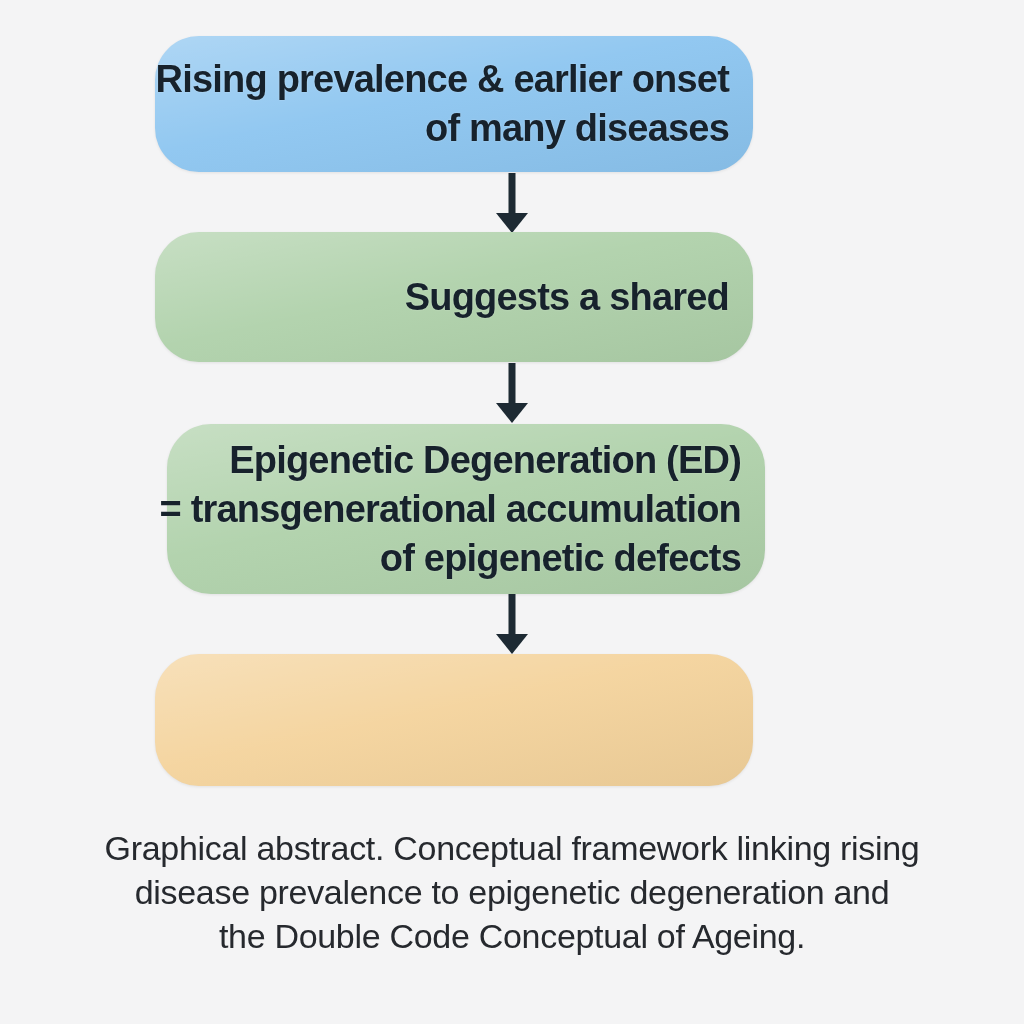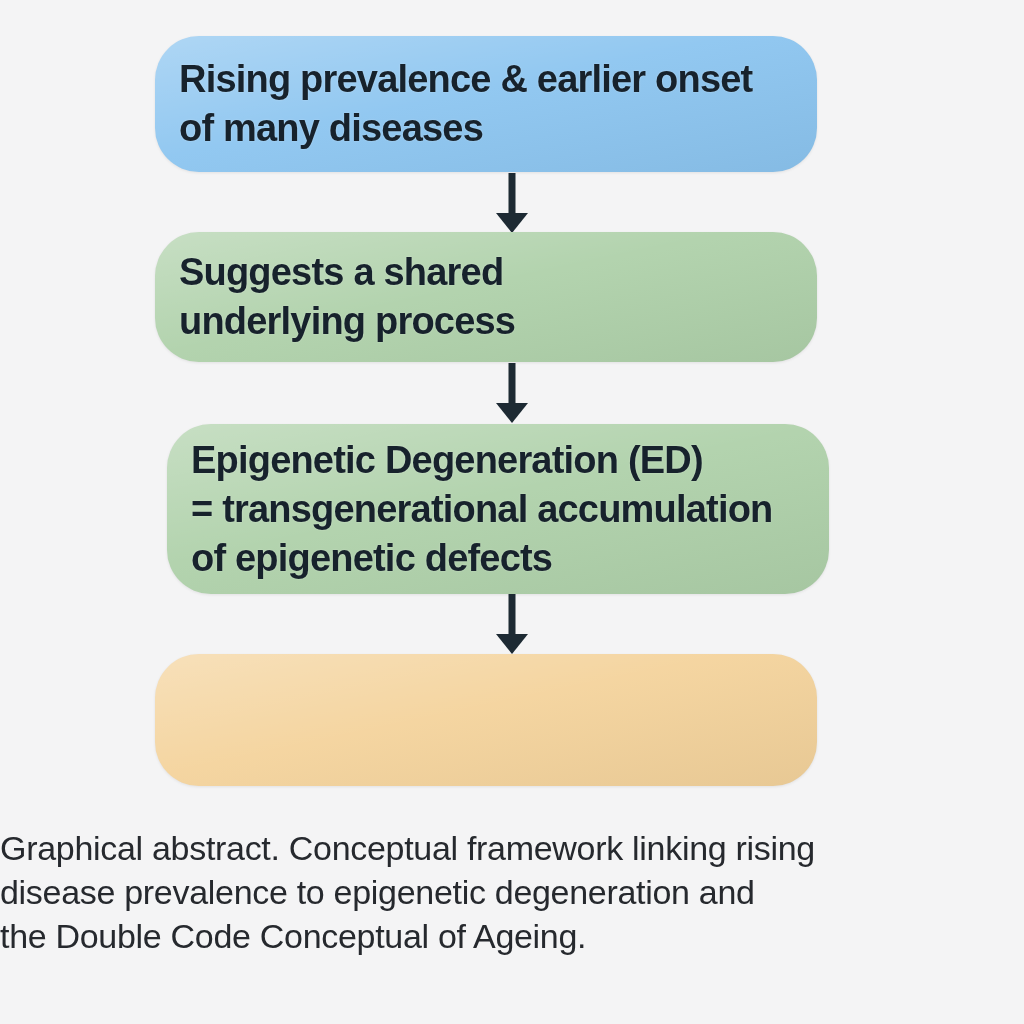--- a/index.html
+++ b/index.html
@@ -10,25 +10,25 @@
     position: relative;
     width: 1024px;
     height: 1024px;
     background: #f4f4f5;
     overflow: hidden;
     font-family: "Liberation Sans", sans-serif;
   }
   .flow-box {
     position: absolute;
     left: 155px;
-    width: 662px;
+    width: 598px;
     border-radius: 44px;
     display: flex;
     flex-direction: column;
-    align-items: flex-start;
+    align-items: flex-end;
     justify-content: center;
     box-sizing: border-box;
     padding: 8px 24px;
     
     background-image: linear-gradient(168deg, rgba(255,255,255,0.30) 0%, rgba(255,255,255,0.05) 45%, rgba(0,0,0,0.05) 100%);
     box-shadow: 0 1px 3px rgba(0,0,0,0.08);
   }
   .flow-box .line {
     font-size: 38px;
     font-weight: 700;
@@ -53,20 +53,21 @@
   }
   #arrow-1 { top: 173px; }
   #arrow-2 { top: 363px; }
   #arrow-3 { top: 594px; }
 
   .caption {
     position: absolute;
     left: 0;
     top: 826px;
     width: 1024px;
+    text-align: center;
   }
   .caption .cap-line {
     font-size: 34px;
     font-weight: 400;
     letter-spacing: -0.3px;
     line-height: 44px;
     color: #26292e;
     white-space: nowrap;
   }
 </style>
@@ -80,21 +81,20 @@
     <div class="line">of many diseases</div>
   </div>
 
   <svg class="flow-arrow" id="arrow-1" viewBox="0 0 32 60" style="color: rgb(29, 42, 51);">
     <rect x="12.5" y="0" width="7" height="42" fill="currentColor"></rect>
     <polygon points="0,40 32,40 16,60" fill="currentColor"></polygon>
   </svg>
 
   <div class="flow-box" id="box-2" style="background-color: rgb(175, 209, 170);">
     <div class="line">Suggests a shared</div>
-    <div class="line">underlying process</div>
   </div>
 
   <svg class="flow-arrow" id="arrow-2" viewBox="0 0 32 60" style="color: rgb(29, 42, 51);">
     <rect x="12.5" y="0" width="7" height="42" fill="currentColor"></rect>
     <polygon points="0,40 32,40 16,60" fill="currentColor"></polygon>
   </svg>
 
   <div class="flow-box" id="box-3" style="background-color: rgb(175, 209, 170);">
     <div class="line">Epigenetic Degeneration (ED)</div>
     <div class="line">= transgenerational accumulation</div>

